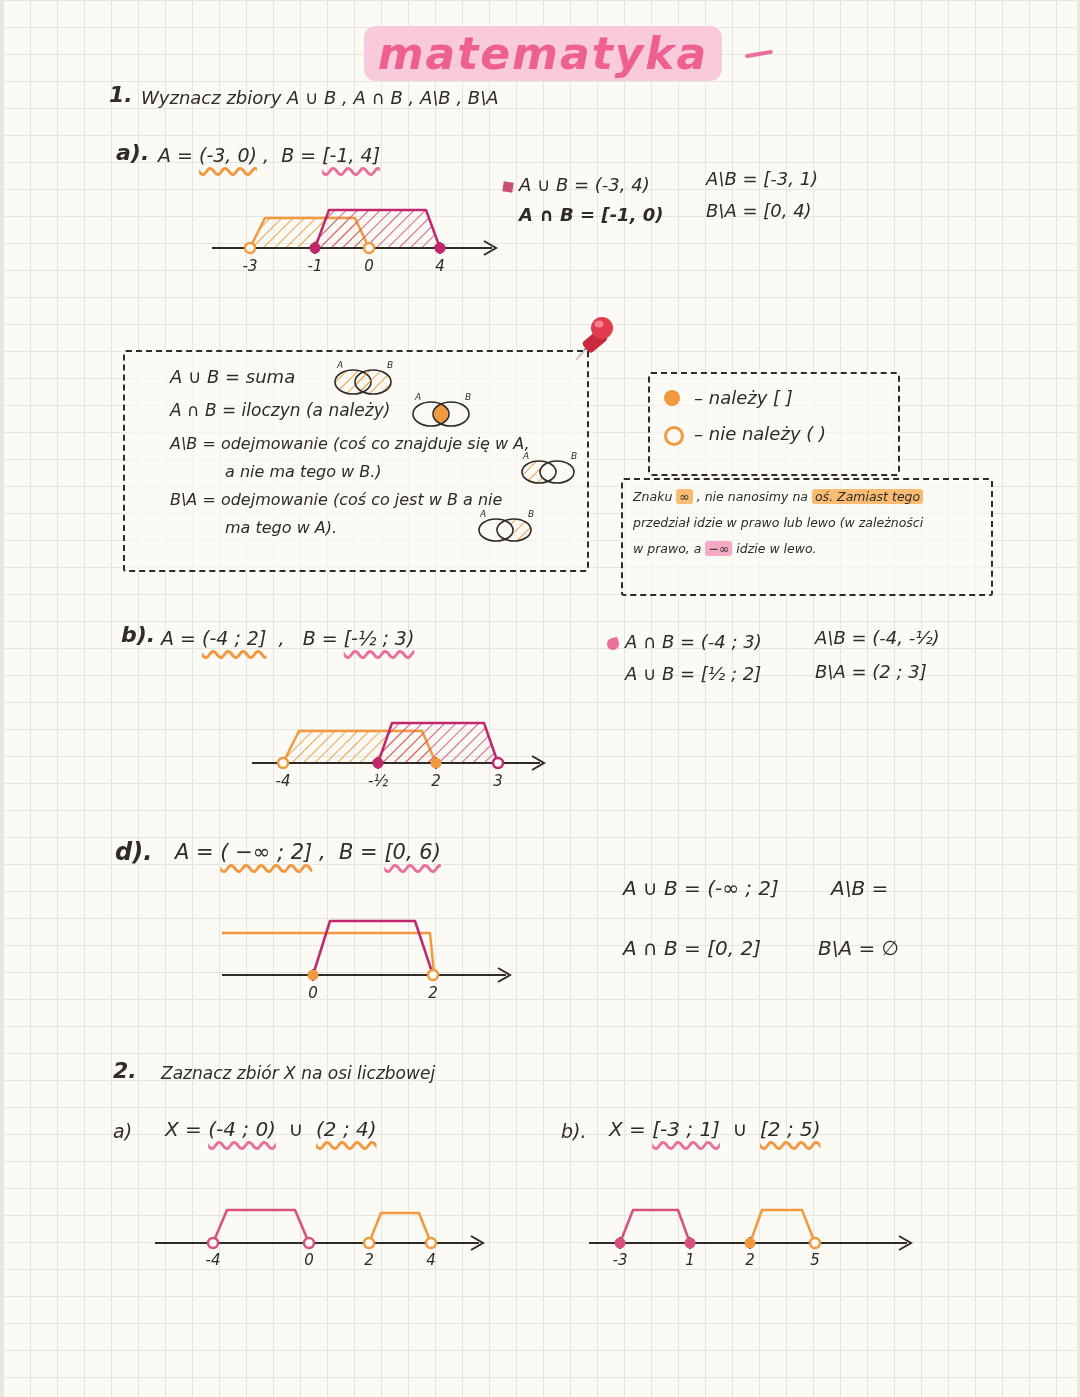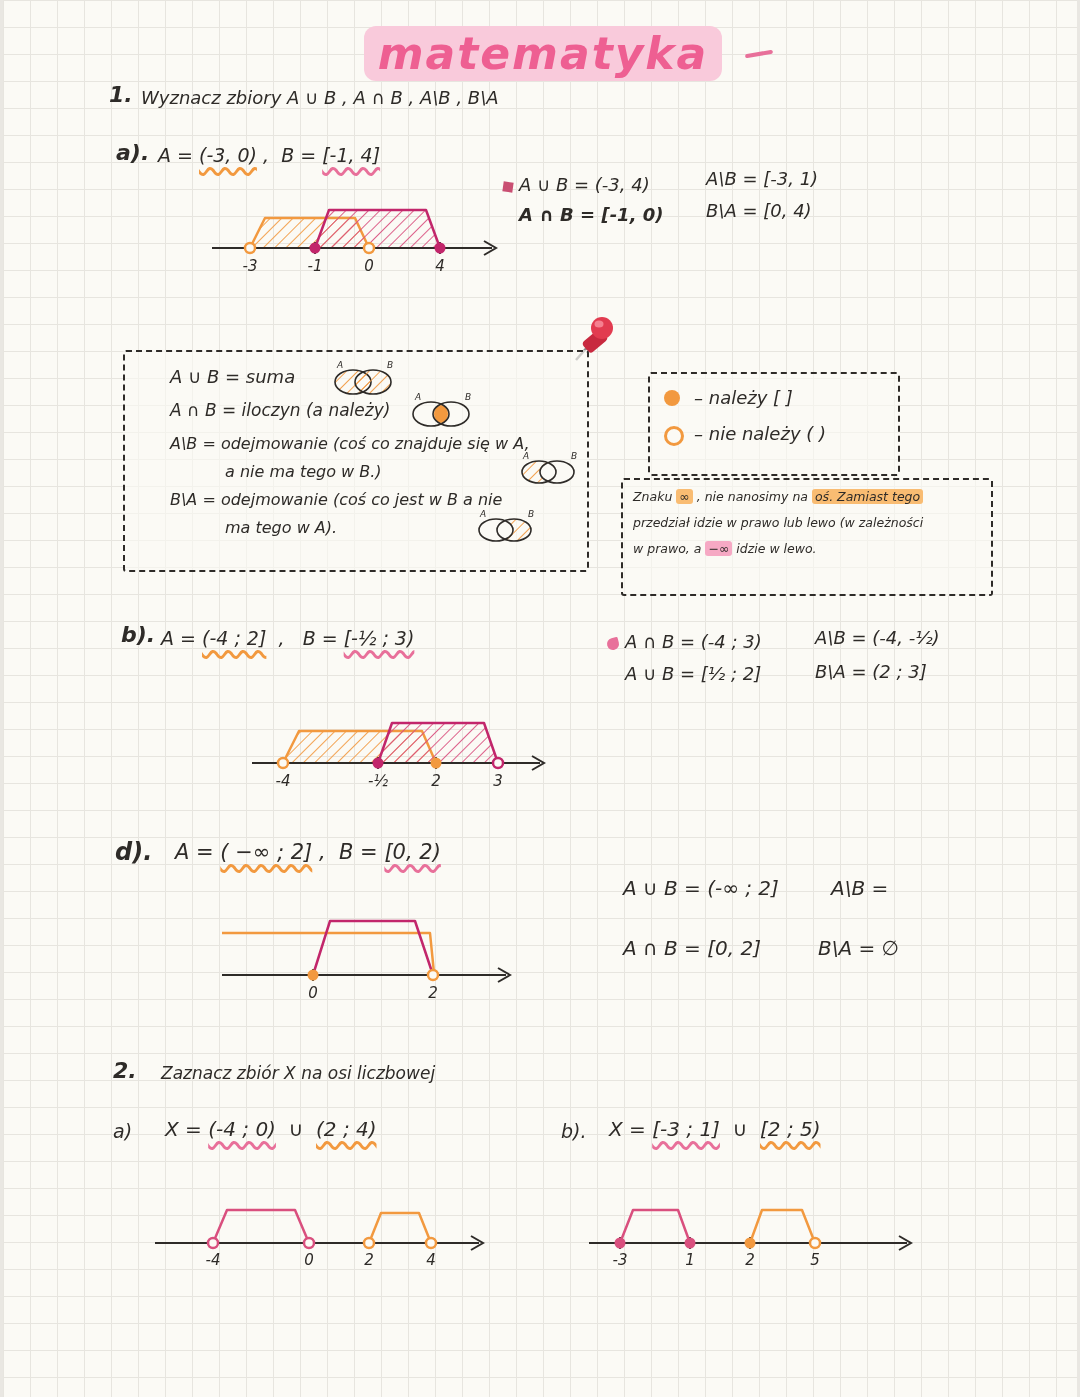--- a/index.html
+++ b/index.html
@@ -204,21 +204,21 @@
       <text class="nl-label" x="250" y="93" text-anchor="middle">3</text>
     </svg>
   </div>
 
   <span class="abs hw sz24" style="left:112px;top:838px;">d).</span>
   <div class="abs hw sz21" style="left:172px;top:840px;">
     <span>A =</span>
     <span class="wavy-o">( −∞ ; 2]</span>
     <span>,</span>&nbsp;
     <span>B =</span>
-    <span class="wavy-p">[0, 2)</span>
+    <span class="wavy-p">[0, 6)</span>
   </div>
 
   <span class="abs hw sz20" style="left:620px;top:876px;">A ∪ B = (-∞ ; 2]</span>
   <span class="abs hw sz20" style="left:828px;top:876px;">A\B =</span>
   <span class="abs hw sz20" style="left:620px;top:936px;">A ∩ B = [0, 2]</span>
   <span class="abs hw sz20" style="left:815px;top:936px;">B\A = ∅</span>
 
   <div class="abs" style="left:215px;top:893px;">
     <svg width="310" height="108" viewBox="0 0 310 108">
       <path d="M4 40 H212 L216 80" stroke="#f2993f" stroke-width="2.5" fill="none" stroke-linejoin="round"></path>

